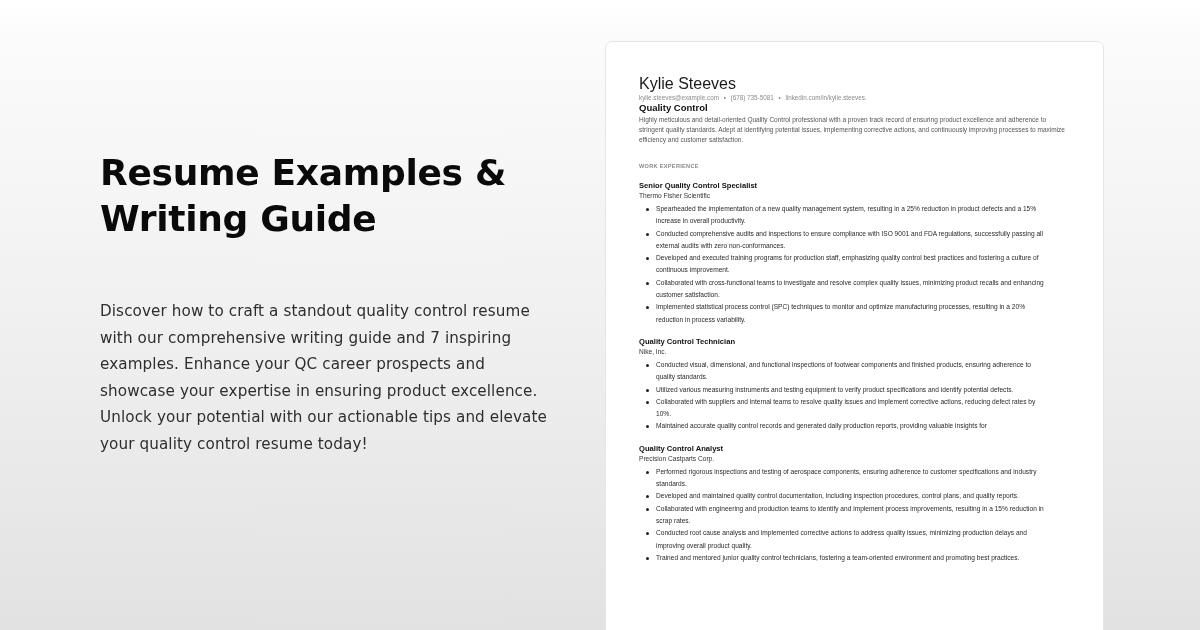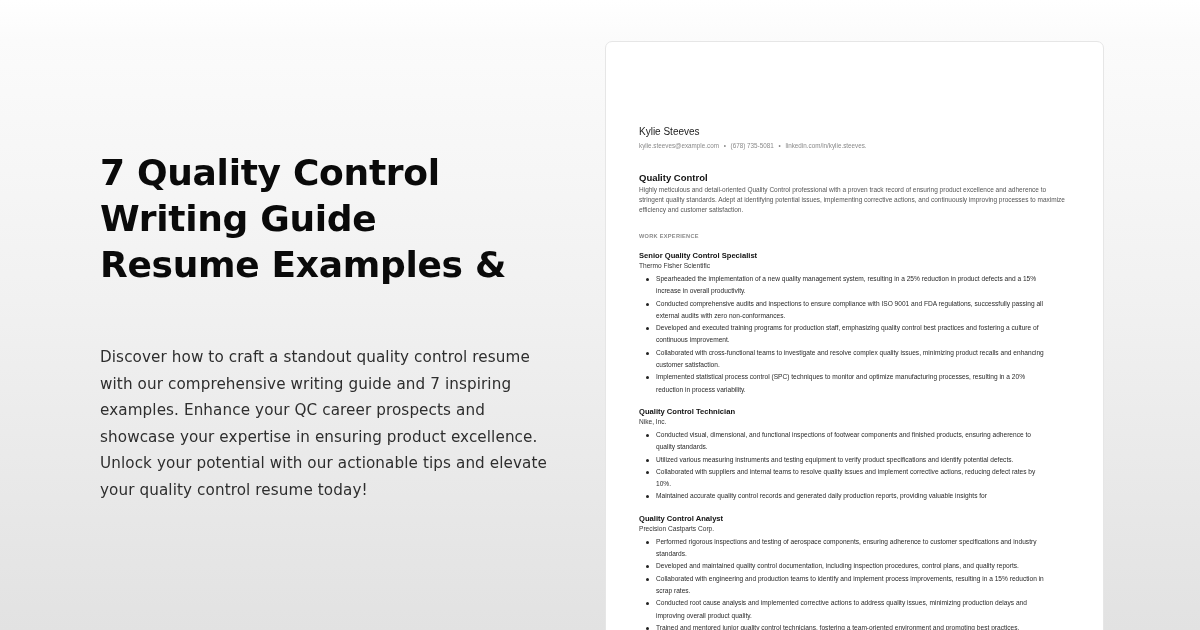--- a/index.html
+++ b/index.html
@@ -39,35 +39,33 @@
       width: 499px;
       height: 620px;
       background: #ffffff;
       border: 1px solid #e6e6e6;
       border-radius: 7px;
       padding: 34px 33px 0 33px;
       overflow: hidden;
     }
     .r-name {
       font-family: "Liberation Sans", sans-serif;
-      font-size: 10px;
+      font-size: 16px;
       line-height: 16px;
       color: #1b1b1b;
-      margin-top: 48px;
     }
     .r-contact {
       margin-top: 1px;
       font-size: 6.3px;
       line-height: 9px;
       color: #8a8a8a;
       white-space: nowrap;
     }
     .r-contact .sep { margin: 0 3px; }
     .r-section-title {
-      margin-top: 22px;
       font-weight: 700;
       font-size: 9.5px;
       line-height: 12px;
       color: #111;
     }
     .r-summary {
       margin-top: 1px;
       font-size: 6.5px;
       line-height: 10px;
       color: #555;
@@ -126,23 +124,22 @@
       height: 3px;
       border-radius: 50%;
       background: #222;
     }
   </style>
 </head>
 <body>
 
 <div class="hero">
   <h1 class="hero-title">
-    <div>7 Quality Control</div>
+    <div>Resume Examples &amp;</div>
     <div>Writing Guide</div>
-    <div>Resume Examples &amp;</div>
   </h1>
   <p class="hero-desc">Discover how to craft a standout quality control resume with our comprehensive writing guide and 7 inspiring examples. Enhance your QC career prospects and showcase your expertise in ensuring product excellence. Unlock your potential with our actionable tips and elevate your quality control resume today!</p>
 </div>
 
 <div class="card">
   <div class="r-name">Kylie Steeves</div>
   <div class="r-contact">
     <span>kylie.steeves@example.com</span>
     <span class="sep">•</span>
     <span>(678) 735-5081</span>

